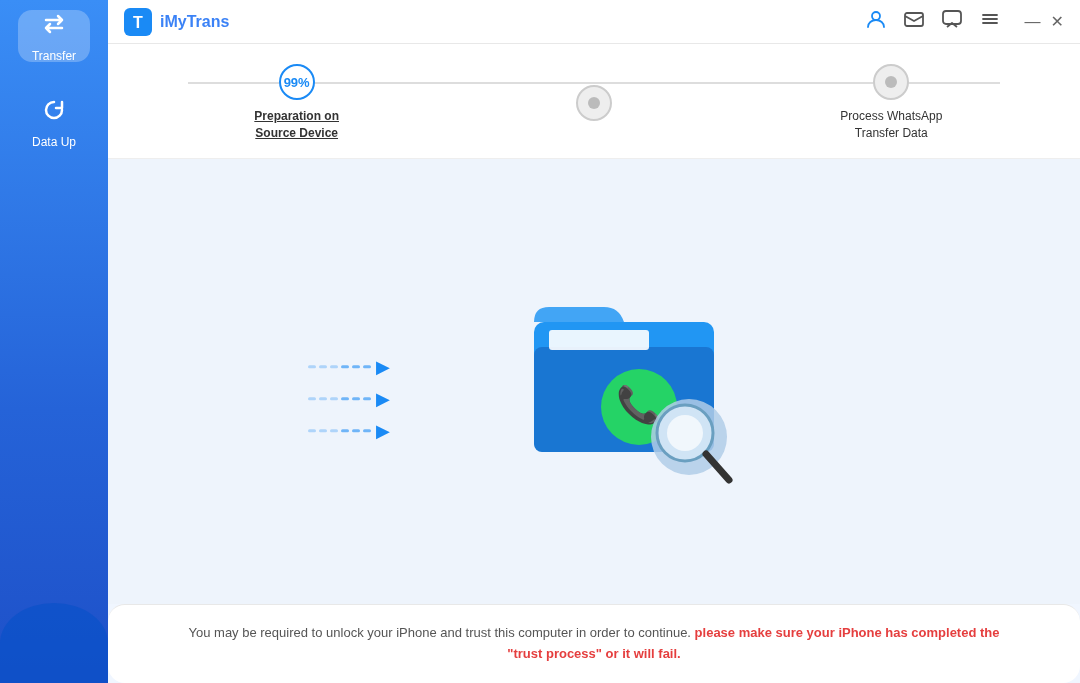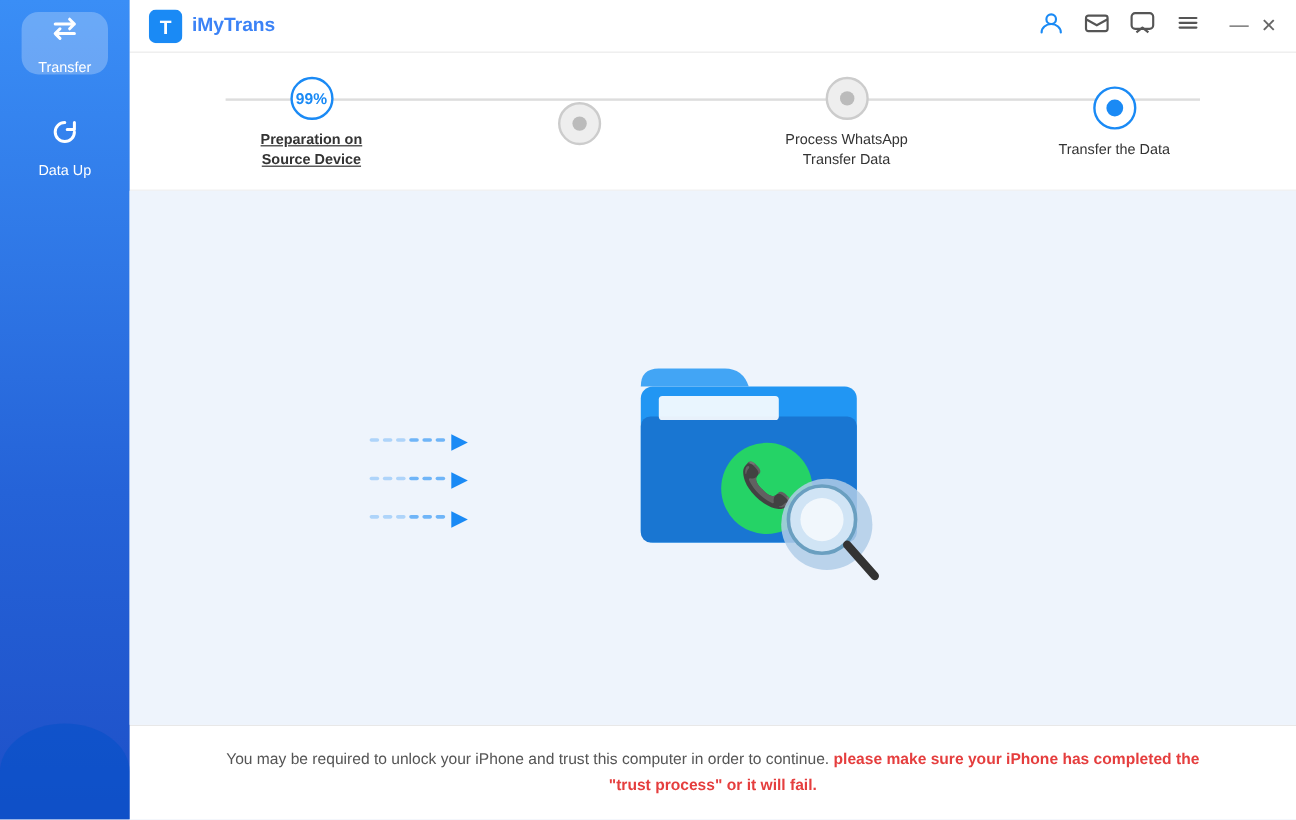--- a/index.html
+++ b/index.html
@@ -221,20 +221,21 @@
 
     
     .bottom-message {
       background: white;
       padding: 18px 64px;
       text-align: center;
       font-size: 13px;
       color: #555;
       line-height: 1.6;
       border-top: 1px solid #e8e8e8;
+      border-radius: 17px;
     }
     .bottom-message .highlight {
       color: #e53e3e;
       font-weight: 600;
     }
   </style>
 </head>
 <body>
 
 <div class="sidebar">
@@ -322,26 +323,20 @@
         </div>
       </div>
 
       <div class="step-item">
         <div class="step-circle inactive">
           <div style="width:12px;height:12px;border-radius:50%;background:#bbb;"></div>
         </div>
         <div class="step-label">Process WhatsApp Transfer Data</div>
       </div>
 
-      <div class="step-item">
-        <div class="step-circle current-active" style="border:2.5px solid #1a8af5;">
-          <div class="step-circle-inner"></div>
-        </div>
-        <div class="step-label">Transfer the Data</div>
-      </div>
     </div>
   </div>
 
   <div class="content-area">
 
     <div class="arrows-container">
       <div class="arrow-line">
         <div class="arrow-dot dim"></div>
         <div class="arrow-dot dim"></div>
         <div class="arrow-dot dim"></div>

